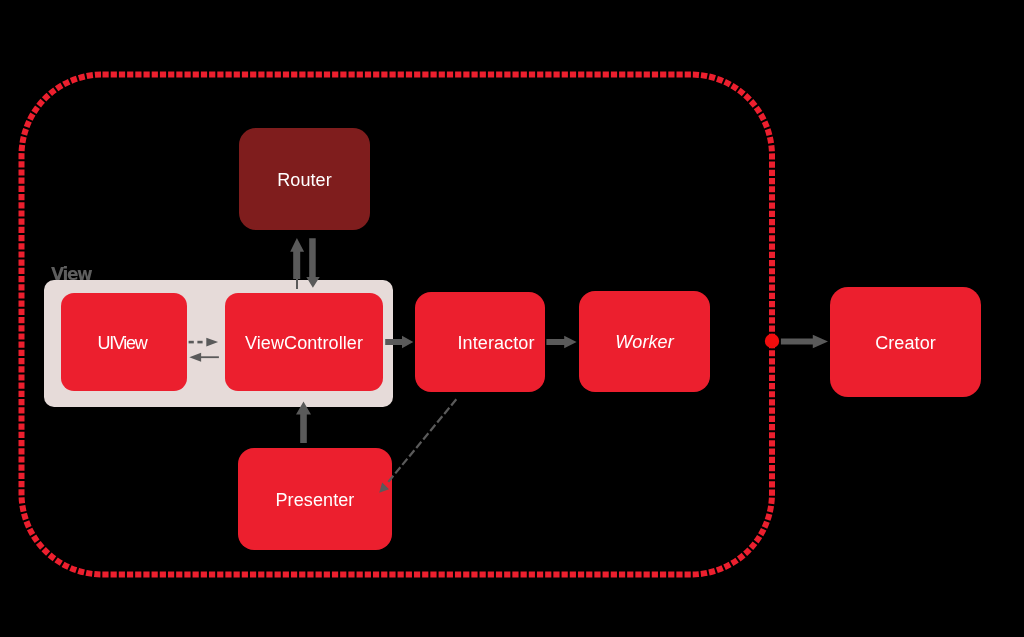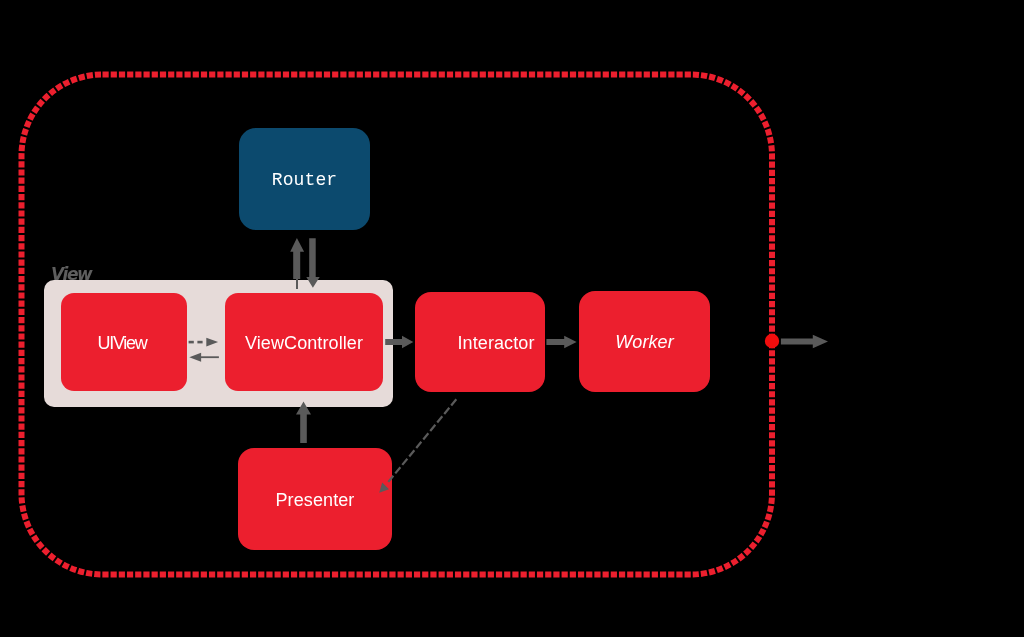--- a/index.html
+++ b/index.html
@@ -9,34 +9,34 @@
   #stage{position:relative;width:1024px;height:637px;background:#000000;overflow:hidden;}
 
   .node{position:absolute;display:flex;align-items:center;justify-content:center;
         box-sizing:border-box;}
   .node .lbl{font-size:18px;line-height:1;letter-spacing:0.1px;white-space:nowrap;
              position:relative;top:0.5px;transform:translateZ(0);}
 
   #group-view{position:absolute;box-sizing:border-box;}
   .grouplbl{position:absolute;font-family:"DejaVu Sans",sans-serif;font-weight:700;
             white-space:nowrap;line-height:1;letter-spacing:-1.4px;
-            transform:translateZ(0);font-style:italic;}
+            transform:translateZ(0);}
 
   #svgoverlay{position:absolute;left:0;top:0;width:1024px;height:637px;
               pointer-events:none;z-index:5;}
 </style>
 </head>
 <body>
 
 <div id="stage" style="background: rgb(0, 0, 0);">
 
   <div id="group-view" style="left: 44px; top: 280px; width: 349px; height: 127px; border-radius: 10px; background: rgb(230, 219, 217);"></div>
   <div class="grouplbl" style="left: 51px; top: 266px; color: rgb(94, 94, 94); font-size: 17px;">View</div>
 
-  <div class="node" id="n-router" style="left: 239px; top: 128px; width: 131px; height: 102px; border-radius: 17px; background: #0c4a6e; color: rgb(255, 255, 255); font-family: Liberation Mono, monospace;">
+  <div class="node" id="n-router" style="left: 239px; top: 128px; width: 131px; height: 102px; border-radius: 17px; background: #7f1d1d; color: rgb(255, 255, 255);">
     <span class="lbl">Router</span>
   </div>
 
   <div class="node" id="n-uiview" style="left: 61px; top: 293px; width: 126px; height: 98px; border-radius: 13px; background: rgb(236, 31, 46); color: rgb(255, 255, 255);">
     <span class="lbl" style="letter-spacing: -1.3px; left: -2px;">UIView</span>
   </div>
 
   <div class="node" id="n-viewcontroller" style="left: 225px; top: 293px; width: 158px; height: 98px; border-radius: 13px; background: rgb(236, 31, 46); color: rgb(255, 255, 255);">
     <span class="lbl">ViewController</span>
   </div>
@@ -46,20 +46,23 @@
   </div>
 
   <div class="node" id="n-worker" style="left: 579px; top: 291px; width: 131px; height: 101px; border-radius: 16px; background: rgb(236, 31, 46); color: rgb(255, 255, 255); font-style: italic;">
     <span class="lbl">Worker</span>
   </div>
 
   <div class="node" id="n-presenter" style="left: 238px; top: 448px; width: 154px; height: 102px; border-radius: 16px; background: rgb(236, 31, 46); color: rgb(255, 255, 255);">
     <span class="lbl">Presenter</span>
   </div>
 
+  <div class="node" id="n-creator" style="left: 830px; top: 287px; width: 151px; height: 110px; border-radius: 18px; background: rgb(236, 31, 46); color: rgb(255, 255, 255);">
+    <span class="lbl">Creator</span>
+  </div>
 
   <svg id="svgoverlay" viewBox="0 0 1024 637">
     <rect id="boundary-rect" fill="none" x="21.5" y="74.5" width="750.5" height="500" rx="81" ry="81" stroke="#ec1f2e" stroke-width="6" stroke-dasharray="6.2 2.0"></rect>
 
     <g id="arrow-layer" stroke="none" fill="#5a5a5a">
       <g>
         <rect x="296" y="278" width="2" height="11"></rect>
         <path d="M296.9 237.9 L304.1 251.8 L300.2 251.8 L300.2 279.0 L293.2 279.0 L293.2 251.8 L290.2 251.8 Z"></path>
       </g>
 

